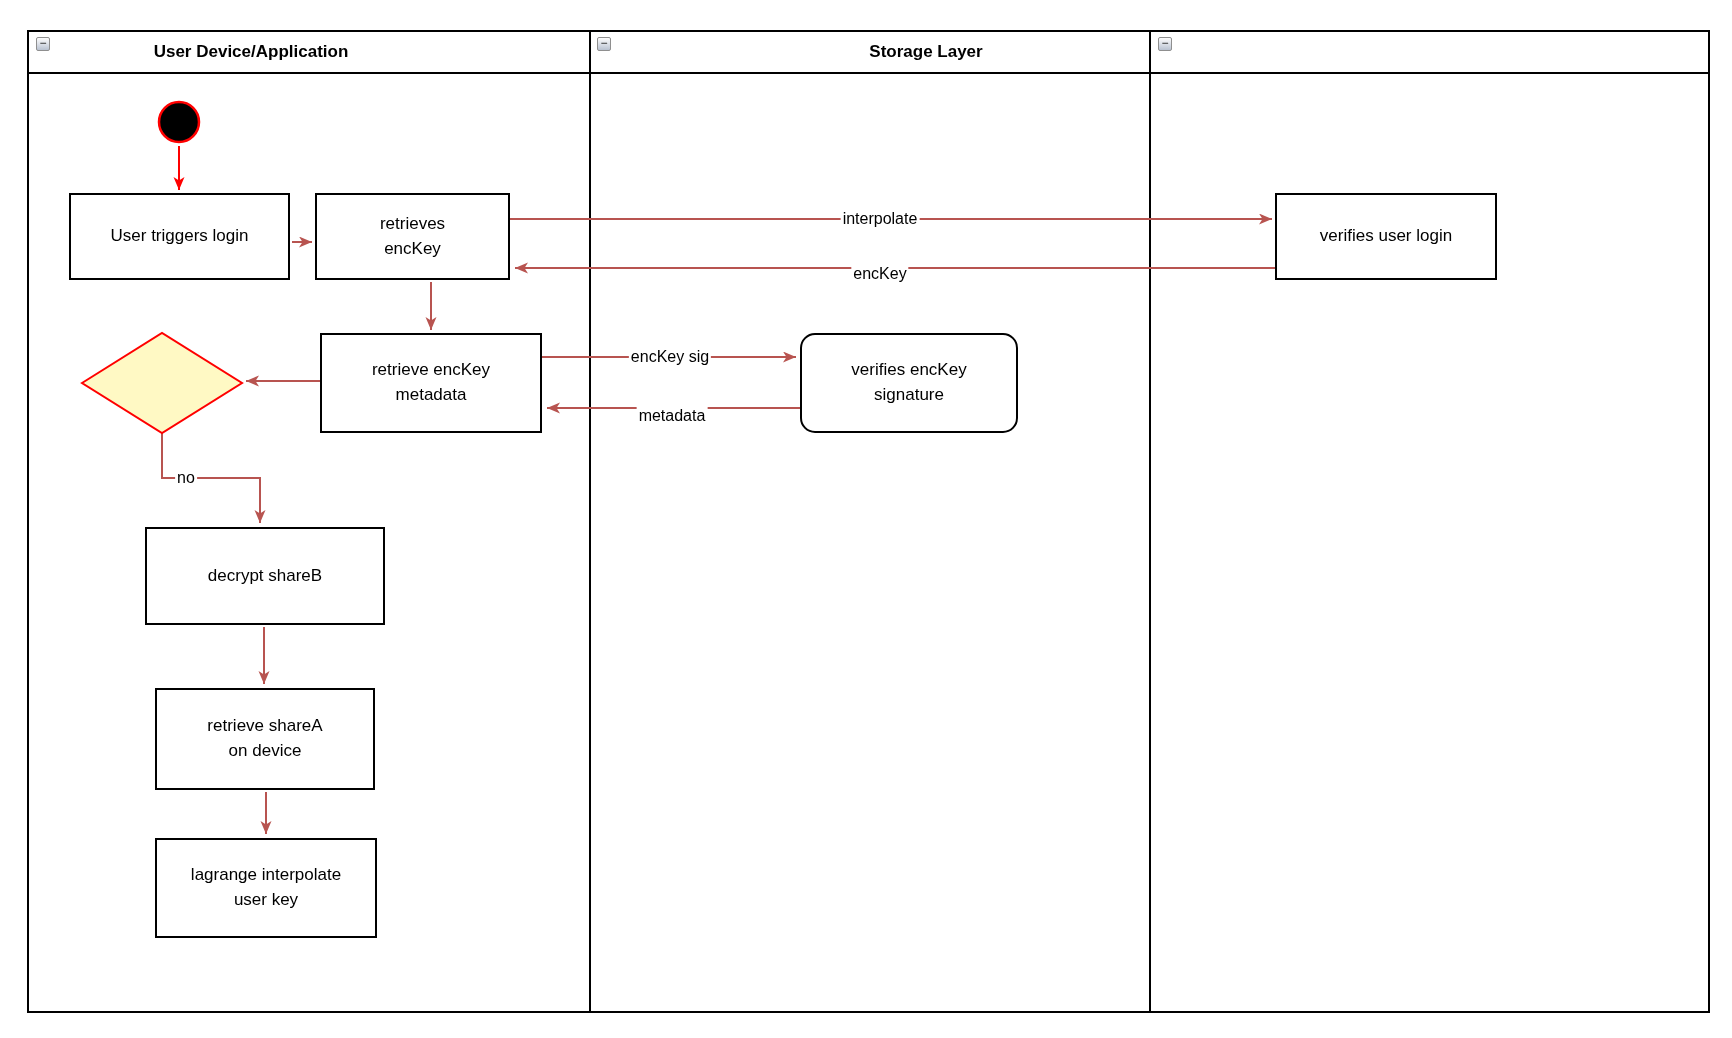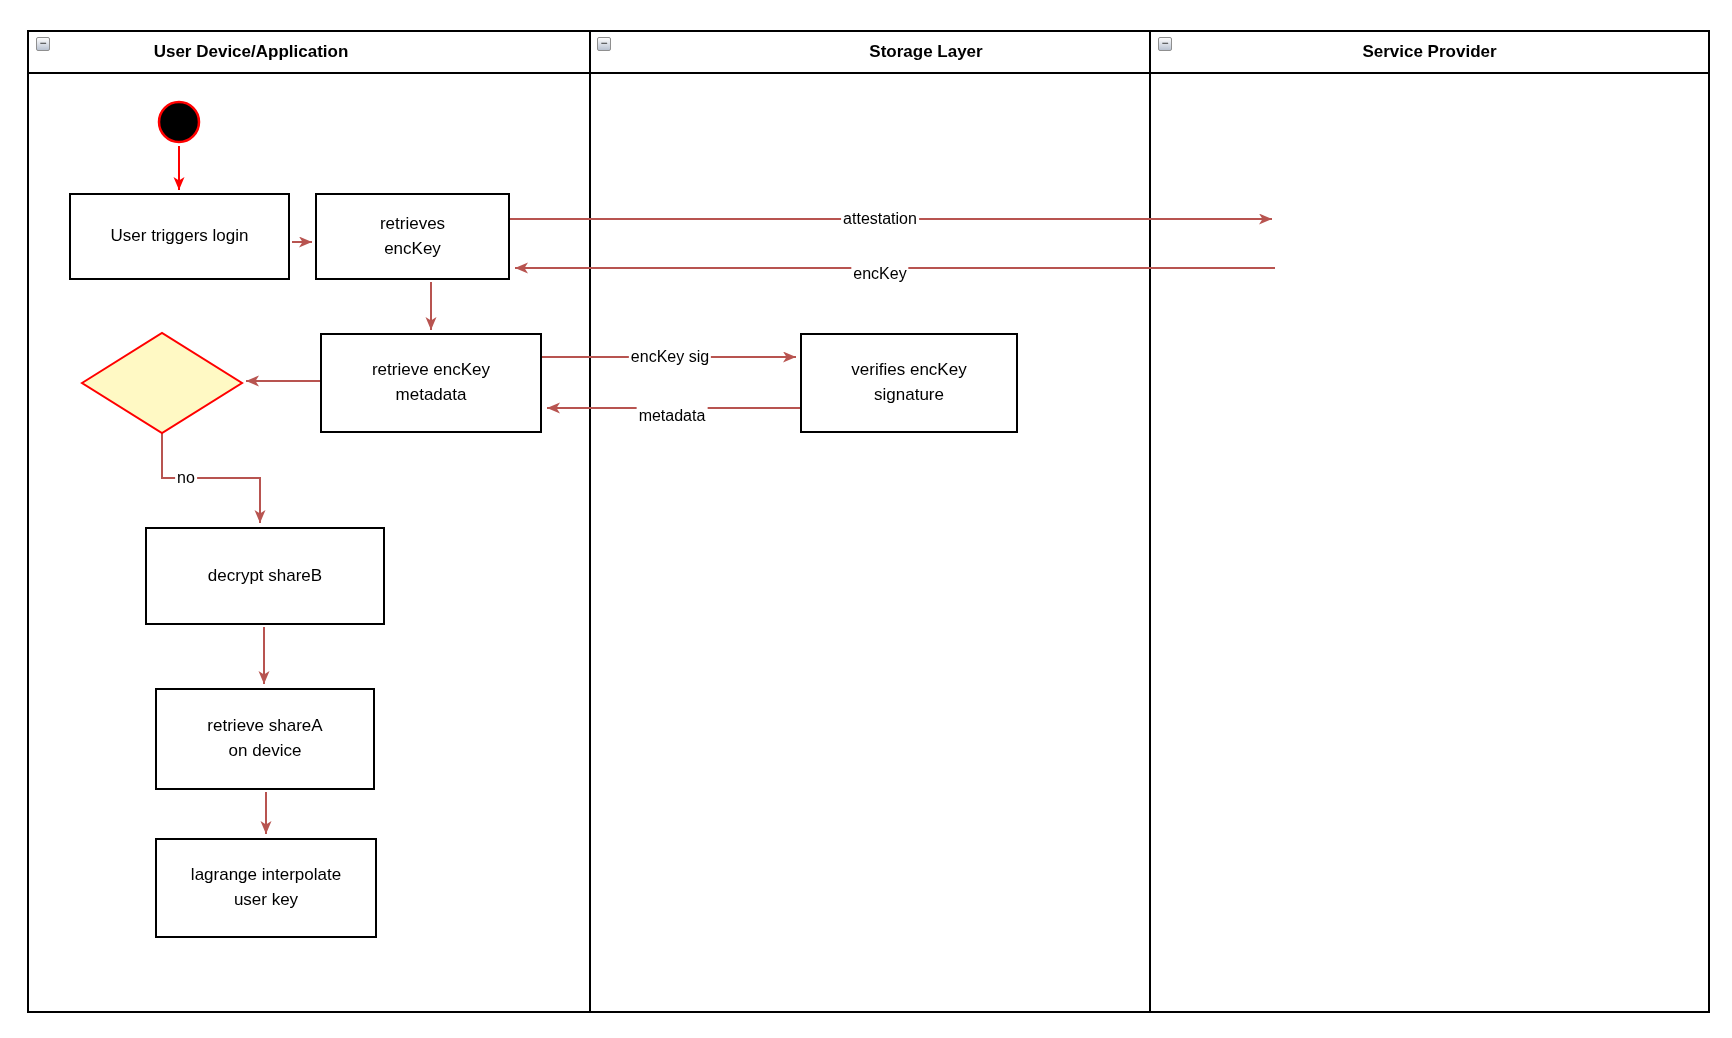--- a/index.html
+++ b/index.html
@@ -66,40 +66,40 @@
     <polygon points="82,383 162,333 242,383 162,433" fill="#FFF9C4" stroke="#FF0000" stroke-width="2"></polygon>
   </svg>
 
   <div class="pool">
     <div class="header-sep"></div>
     <div class="lane-line" style="left:560px;"></div>
     <div class="lane-line" style="left:1120px;"></div>
 
     <div class="lane-title" style="left:0;width:444px;">User Device/Application</div>
     <div class="lane-title" style="left:562px;width:670px;">Storage Layer</div>
-    <div class="lane-title" style="left:1122px;width:557px;">Service Provider</div>
 
     <div class="collapse-btn" style="left:7px;top:5px;">−</div>
     <div class="collapse-btn" style="left:568px;top:5px;">−</div>
     <div class="collapse-btn" style="left:1129px;top:5px;">−</div>
   </div>
 
   <div class="node" style="left:69px;top:193px;width:221px;height:87px;">User triggers login</div>
   <div class="node" style="left:315px;top:193px;width:195px;height:87px;">retrieves
 encKey</div>
+  <div class="node" style="left:1275px;top:193px;width:222px;height:87px;">verifies user login</div>
   <div class="node" style="left:320px;top:333px;width:222px;height:100px;">retrieve encKey
 metadata</div>
-  <div class="node" style="left:800px;top:333px;width:218px;height:100px;">verifies encKey
+  <div class="node" style="left:800px;top:333px;width:218px;height:100px;border-radius:15px;">verifies encKey
 signature</div>
   <div class="node" style="left:145px;top:527px;width:240px;height:98px;">decrypt shareB</div>
   <div class="node" style="left:155px;top:688px;width:220px;height:102px;">retrieve shareA
 on device</div>
   <div class="node" style="left:155px;top:838px;width:222px;height:100px;">lagrange interpolate
 user key</div>
 
 
-  <div class="edge-label" style="left:880px;top:219px;">attestation</div>
+  <div class="edge-label" style="left:880px;top:219px;">interpolate</div>
   <div class="edge-label" style="left:880px;top:274px;">encKey</div>
   <div class="edge-label" style="left:670px;top:357px;">encKey sig</div>
   <div class="edge-label" style="left:672px;top:416px;">metadata</div>
   <div class="edge-label" style="left:186px;top:478px;">no</div>
 
 </div>
 
 </body></html>

